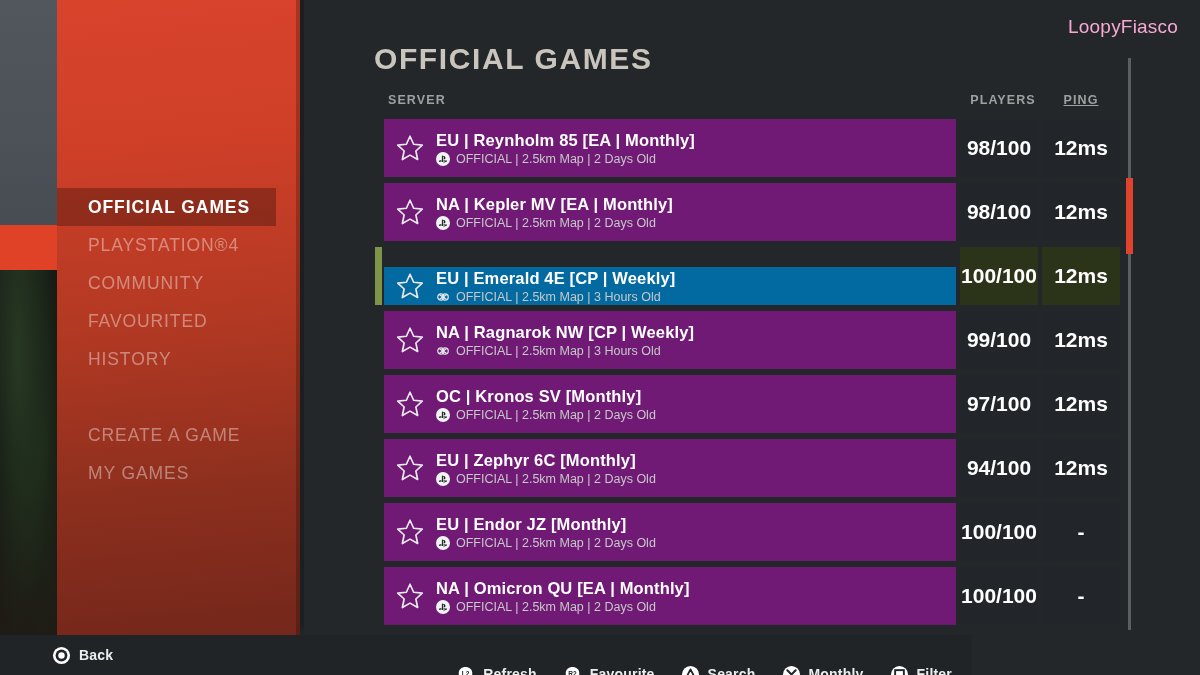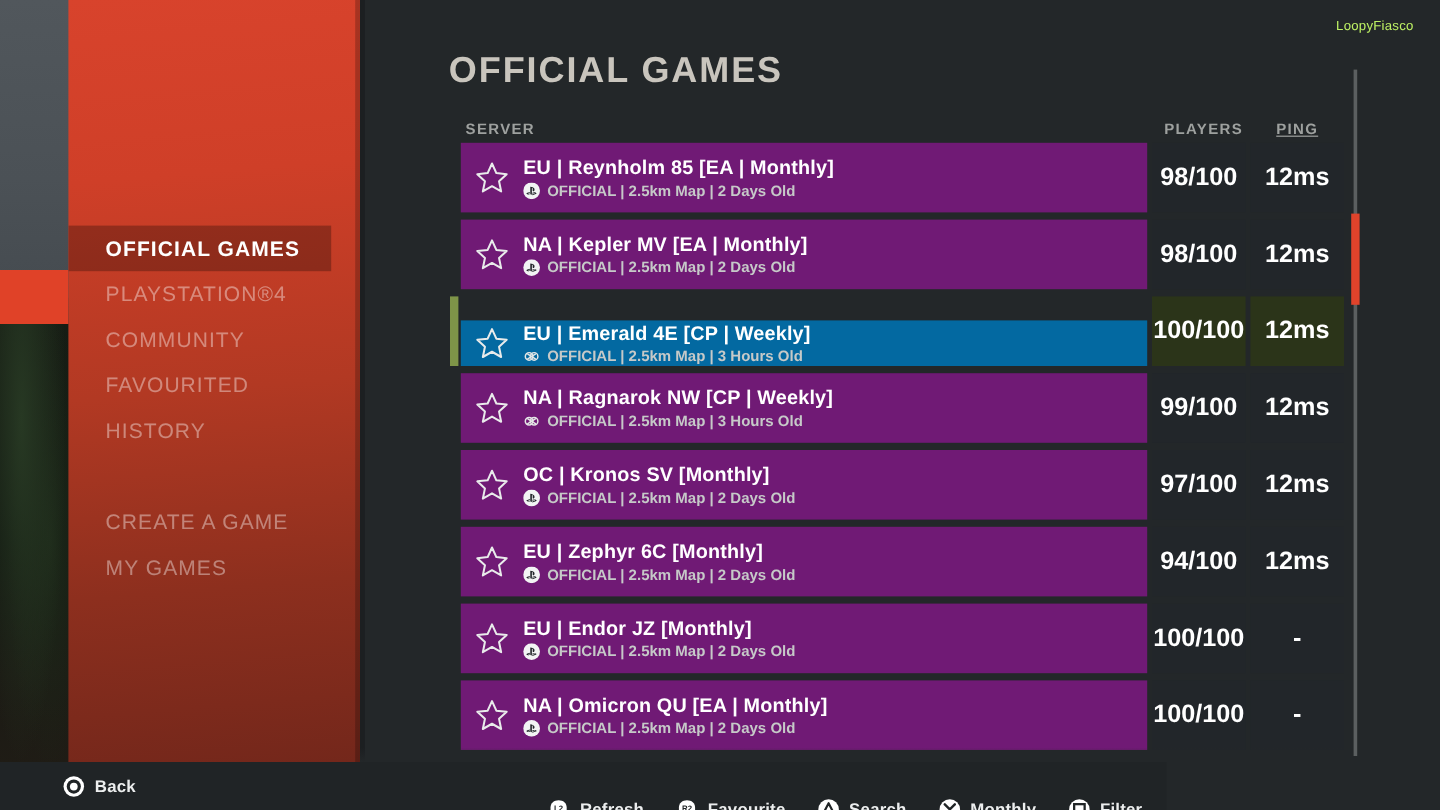--- a/index.html
+++ b/index.html
@@ -63,35 +63,35 @@
   .nav-item.active {
     background:rgba(0,0,0,.27);
     color:#ffffff; font-weight:700;
     width:219px;
   }
   .nav-gap { height:38px; }
 
   
   #username {
     position:absolute; right:22px; top:16px;
-    font-size:11px; color:#bef264; font-weight:400;
+    font-size:19px; color:#f9a8d4; font-weight:400;
     letter-spacing:.2px;
   }
 
   
   #page-title {
     position:absolute; left:374px; top:42px;
     font-size:30px; font-weight:700; letter-spacing:1.6px;
     color:#c9c5bd;
   }
 
   
   #table { position:absolute; left:384px; top:93px; width:736px; }
   #col-head {
-    display:flex; align-items:flex-end; height:22px;
+    display:flex; align-items:flex-start; height:22px;
     font-size:12.5px; font-weight:700; letter-spacing:1.1px;
     color:#9ea19f;
   }
   #col-head .c-server { flex:1; padding-left:4px; }
   #col-head .c-players { width:78px; text-align:center; }
   #col-head .c-ping { width:78px; text-align:center;text-decoration:underline; }
 
   #rows { margin-top:4px; }
   .row {
     position:relative; display:flex; height:58px; margin-bottom:6px;
@@ -114,21 +114,21 @@
   }
   .star svg { display:block; }
 
   .svr-text { display:flex; flex-direction:column; justify-content:center; gap:2px; }
   .svr-name {
     font-size:16.5px; font-weight:700; color:#ffffff; letter-spacing:.15px;
     white-space:nowrap;
   }
   .svr-meta {
     display:flex; align-items:center; gap:6px;
-    font-size:12.5px; color:#c6c9c8; font-weight:700; white-space:nowrap;
+    font-size:12.5px; color:#c6c9c8; font-weight:400; white-space:nowrap;
   }
   .plat { width:14px; height:14px; flex:none; display:block; }
 
   .cell-num {
     width:78px; flex:none; margin-left:4px;
     background:#22262a;
     display:flex; align-items:center; justify-content:center;
     font-size:21px; font-weight:700; color:#ffffff;
   }
   .row.selected .cell-num { background:#2b3419; }

